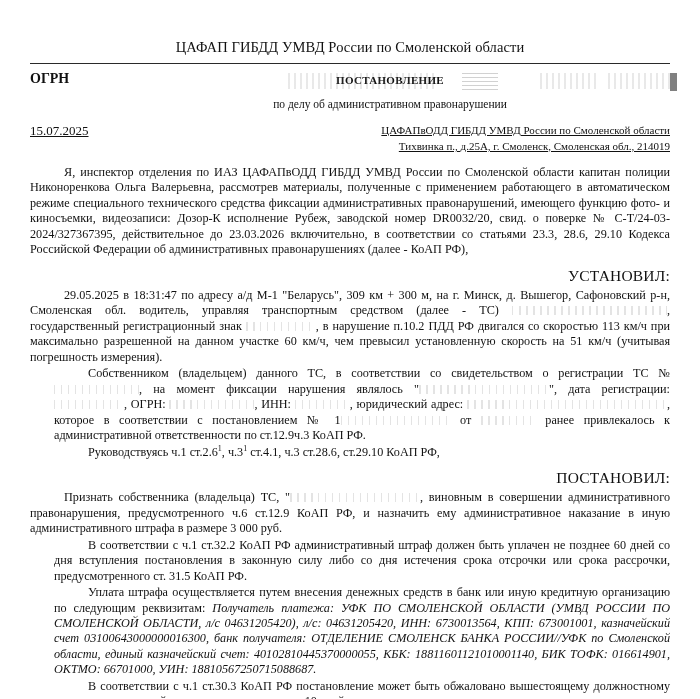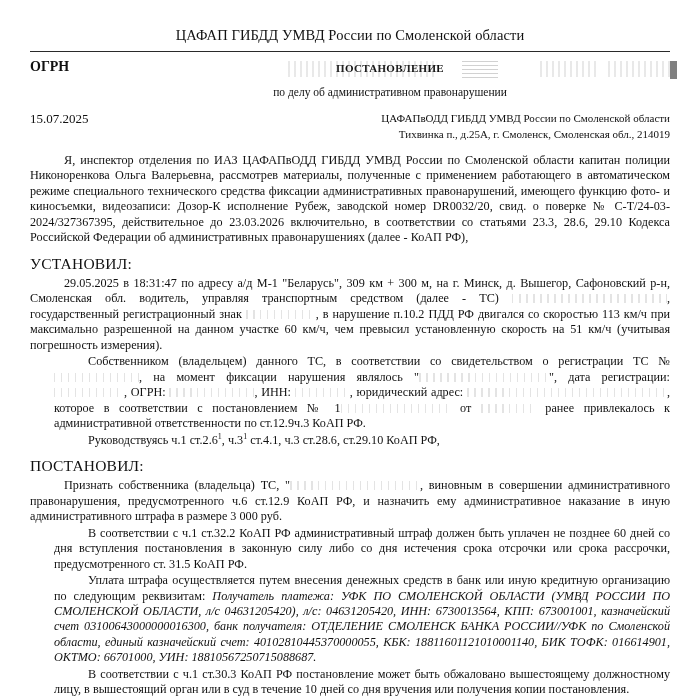--- a/index.html
+++ b/index.html
@@ -14,21 +14,21 @@
     overflow: hidden;
     font-family: "Liberation Serif", "DejaVu Serif", serif;
     color: #111111;
     position: relative;
   }
   .page {
     width: 700px;
     height: 699px;
     position: relative;
     box-sizing: border-box;
-    padding: 0 30px;
+    padding: 12px 30px;
   }
 
   
   .org-title {
     text-align: center;
     font-size: 14.5px;
     padding-top: 27px;
     letter-spacing: .1px;
   }
   .rule {
@@ -88,20 +88,21 @@
            rgba(255,255,255,0) 1.5px, rgba(255,255,255,0) 4px); }
   .rh3 { left: 510px; width: 58px; }
   .rh4 { left: 578px; width: 62px; }
   .rh5 { left: 640px; width: 7px; height: 18px; background: #555; opacity: .75; }
 
   
   .meta-row {
     display: flex;
     margin-top: 13px;
     align-items: flex-start;
+    text-decoration: underline;
   }
   .doc-date {
     font-size: 13px;
     flex: 0 0 320px;
   }
   .addressee {
     flex: 1 1 auto;
     text-align: right;
     font-size: 11px;
     line-height: 1.45;
@@ -111,21 +112,21 @@
   p.body {
     font-size: 12.2px;
     line-height: 1.27;
     text-align: justify;
     margin: 0;
     text-indent: 34px;
     hyphens: auto;
   }
   p.tight { margin-top: 1px; margin-left: 24px; }
   .section-head {
-    text-align: left;
+    text-align: right;
     font-size: 15.5px;
     margin: 9px 0 3px 0;
     letter-spacing: .2px;
   }
   .b { font-weight: normal; }
   .i { font-style: italic; }
   sup { font-size: 8px; vertical-align: super; line-height: 0; }
 
   
   .red {

